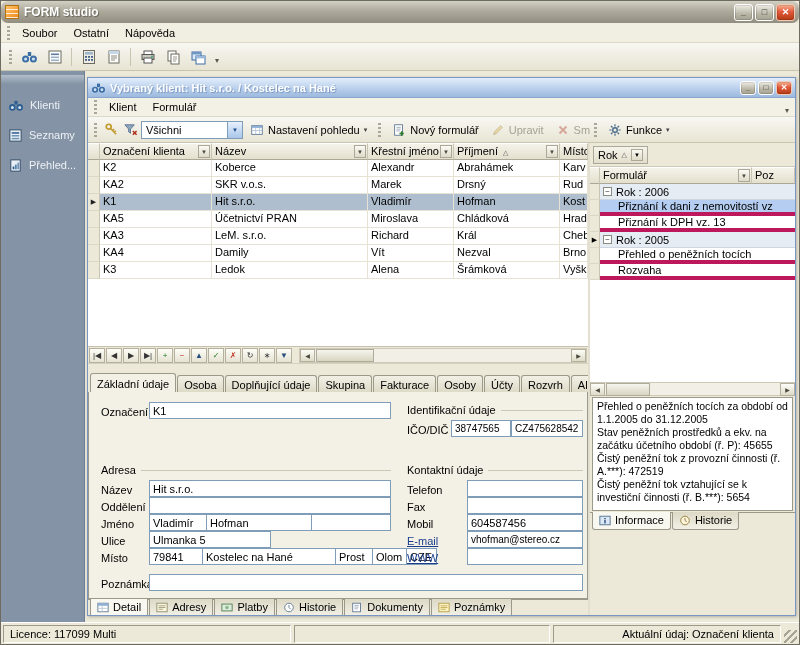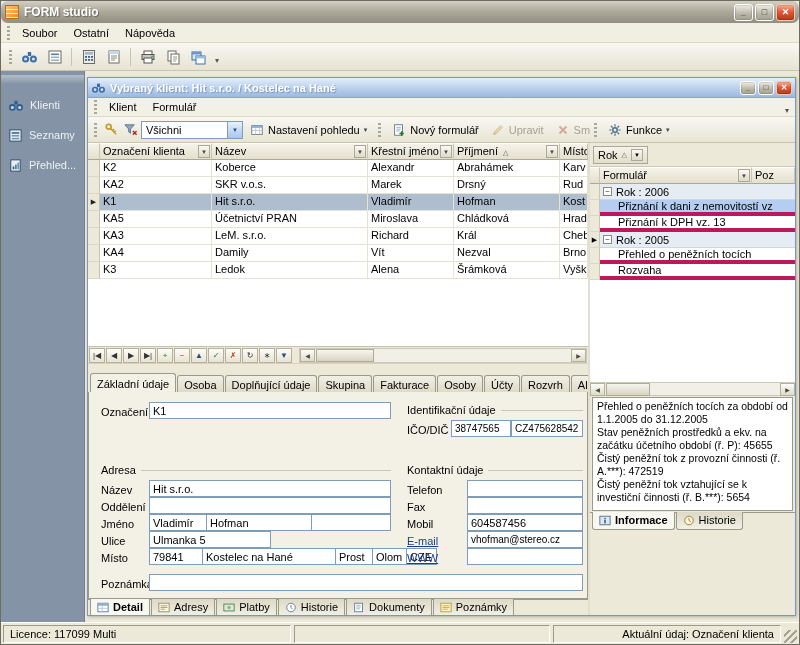--- a/index.html
+++ b/index.html
@@ -89,21 +89,21 @@
   .flabel { position:absolute; white-space:nowrap; }
   .linklbl { text-decoration:underline; color:#1a3c8c; }
   .tbox { position:absolute; height:17px; border:1px solid #7f9db9; background:#fff; font-family:"Liberation Sans",sans-serif; font-size:11px; padding:0 3px; }
   .tbox.tiny { font-size:10px; }
   .sect { position:absolute; display:flex; align-items:center; gap:5px; }
   .sect .rule { flex:1; height:1px; background:#cbc7b6; }
 
   
   .btabs { flex:1; background:#ece9d8; border-top:1px solid #9b998a; display:flex; align-items:flex-start; padding:0 2px; }
   .btab { display:inline-flex; align-items:center; gap:4px; padding:2px 6px 3px; margin-right:1px; border:1px solid #9b998a; border-top:none; border-radius:0 0 3px 3px; background:linear-gradient(#ddd9c6,#f2f0e6); white-space:nowrap; position:relative; top:-1px; }
-  .btab.active { background:#f8f7f0; font-weight:bold; top:-1px; }
+  .btab.active { background:#f8f7f0; font-weight:normal; top:-1px; }
 
   
   .right-pane { flex:1; display:flex; flex-direction:column; background:#ece9d8; overflow:hidden; }
   .rok-bar { height:24px; flex:none; display:flex; align-items:center; padding:2px 3px; border-bottom:1px solid #cdc9b6; }
   .rok-chip { display:inline-flex; align-items:center; gap:4px; border:1px solid #aca899; background:linear-gradient(#f6f4eb,#e2decb); padding:2px 4px; }
   .rok-chip .fb { width:12px; height:12px; border:1px solid #aca899; background:linear-gradient(#fbfaf5,#dedbc8); font-size:6px; display:flex; align-items:center; justify-content:center; }
   .rp-head { display:flex; height:17px; flex:none; }
   .rp-ind { width:10px; flex:none; background:#ece9d8; border-right:1px solid #c9c5b2; border-bottom:1px solid #dcd8c6; font-size:7px; line-height:15px; text-align:center; }
   .rp-hcell { background:linear-gradient(#f5f3ea,#e4e0cd); border-top:1px solid #fff; border-right:1px solid #c9c5b2; border-bottom:1px solid #aca899; padding:1px 3px; position:relative; white-space:nowrap; overflow:hidden; }
   .rp-c0 { width:152px; flex:none; } .rp-c1 { flex:1; }

